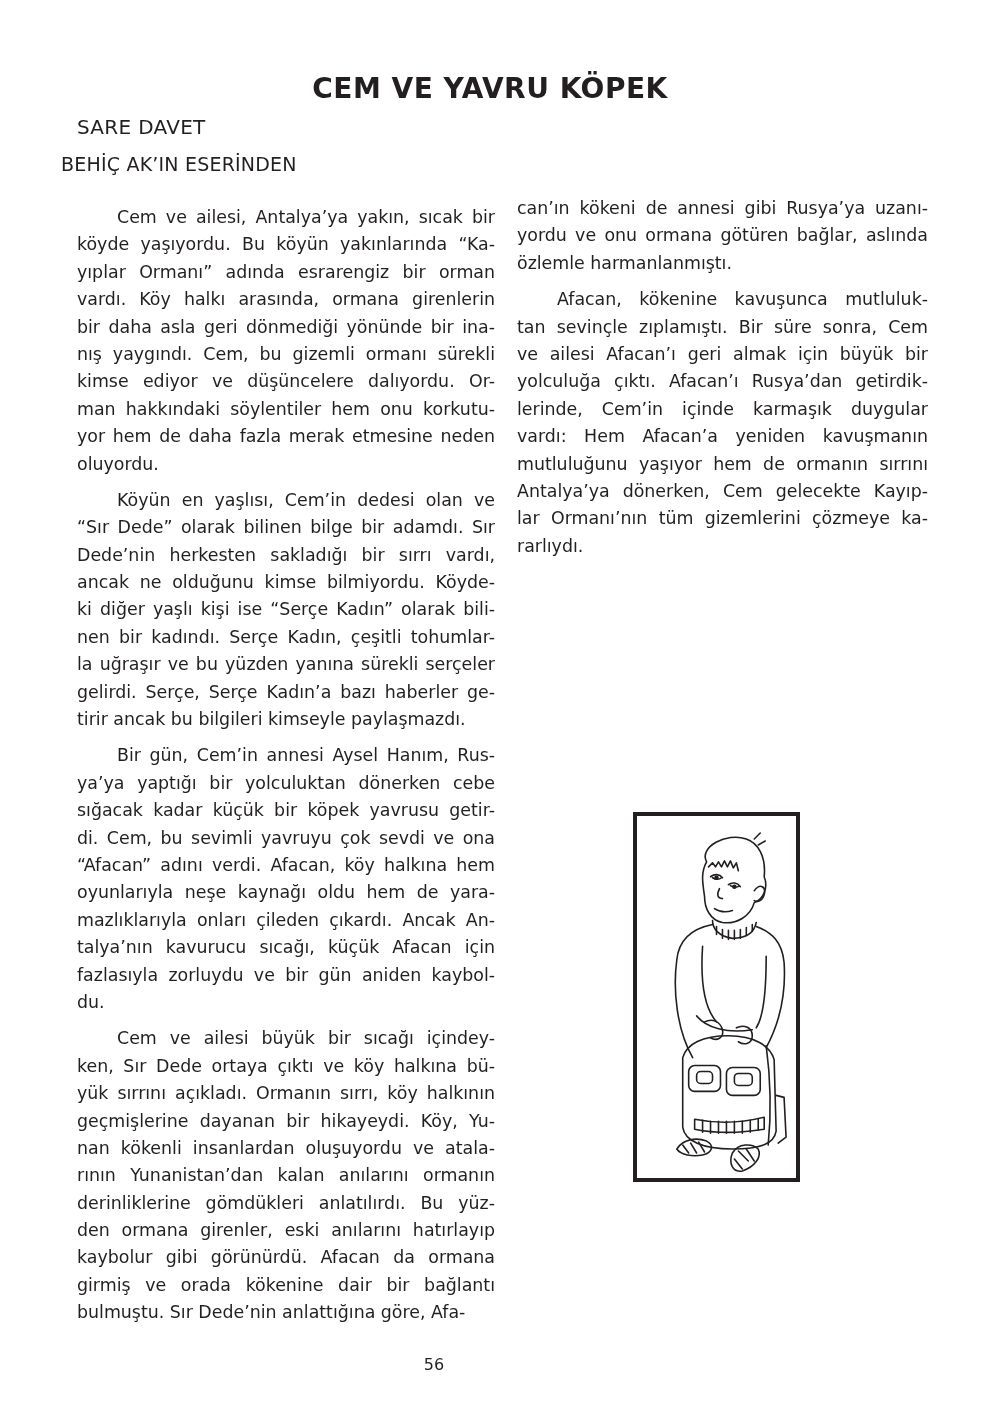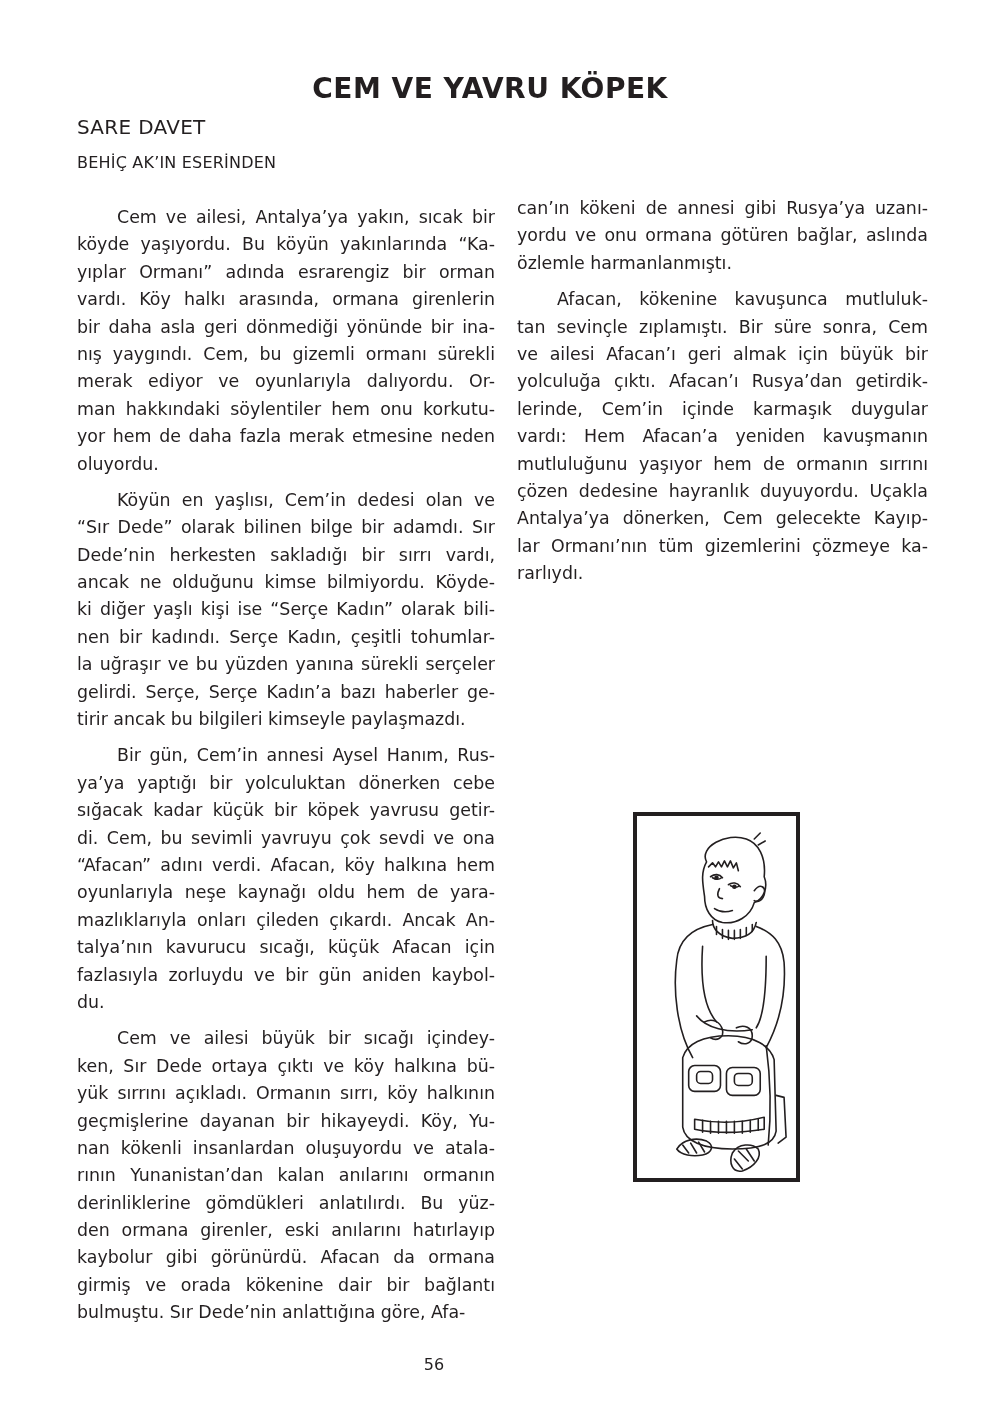--- a/index.html
+++ b/index.html
@@ -10,21 +10,21 @@
   }
   .title {
     position: absolute; left: 0; width: 980px; top: 72px;
     text-align: center; font-weight: bold; font-size: 28px; letter-spacing: 0.5px;
     margin: 0;
   }
   .author {
     position: absolute; left: 77px; top: 115px; font-size: 20px; letter-spacing: 0.3px;
   }
   .source {
-    position: absolute; left: 77px; top: 153px; font-size: 16px; letter-spacing: 0.2px;
+    position: absolute; left: 61px; top: 153px; font-size: 19px; letter-spacing: 0.2px;
   }
   .column { position: absolute; font-size: 17.4px; line-height: 27.4px; }
   .col-left { left: 77px; top: 204px; width: 418px; }
   .col-right { left: 517px; top: 195px; width: 411px; }
   .para { margin: 0 0 9px 0; }
   .line {
     display: block; white-space: nowrap; height: 27.4px;
     text-align: justify; text-align-last: justify;
   }
   .line.last { text-align-last: left; }
@@ -46,21 +46,21 @@
 <div class="source">BEHİÇ AK’IN ESERİNDEN</div>
 
 <div class="column col-left" id="col-left">
     <p class="para">
       <span class="line indent">Cem ve ailesi, Antalya’ya yakın, sıcak bir</span>
       <span class="line">köyde yaşıyordu. Bu köyün yakınlarında “Ka-</span>
       <span class="line">yıplar Ormanı” adında esrarengiz bir orman</span>
       <span class="line">vardı. Köy halkı arasında, ormana girenlerin</span>
       <span class="line">bir daha asla geri dönmediği yönünde bir ina-</span>
       <span class="line">nış yaygındı. Cem, bu gizemli ormanı sürekli</span>
-      <span class="line">merak ediyor ve oyunlarıyla dalıyordu. Or-</span>
+      <span class="line">kimse ediyor ve düşüncelere dalıyordu. Or-</span>
       <span class="line">man hakkındaki söylentiler hem onu korkutu-</span>
       <span class="line">yor hem de daha fazla merak etmesine neden</span>
       <span class="line last">oluyordu.</span>
     </p>
     <p class="para">
       <span class="line indent">Köyün en yaşlısı, Cem’in dedesi olan ve</span>
       <span class="line">“Sır Dede” olarak bilinen bilge bir adamdı. Sır</span>
       <span class="line">Dede’nin herkesten sakladığı bir sırrı vardı,</span>
       <span class="line">ancak ne olduğunu kimse bilmiyordu. Köyde-</span>
       <span class="line">ki diğer yaşlı kişi ise “Serçe Kadın” olarak bili-</span>
@@ -102,21 +102,20 @@
       <span class="line last">özlemle harmanlanmıştı.</span>
     </p>
     <p class="para">
       <span class="line indent">Afacan, kökenine kavuşunca mutluluk-</span>
       <span class="line">tan sevinçle zıplamıştı. Bir süre sonra, Cem</span>
       <span class="line">ve ailesi Afacan’ı geri almak için büyük bir</span>
       <span class="line">yolculuğa çıktı. Afacan’ı Rusya’dan getirdik-</span>
       <span class="line">lerinde, Cem’in içinde karmaşık duygular</span>
       <span class="line">vardı: Hem Afacan’a yeniden kavuşmanın</span>
       <span class="line">mutluluğunu yaşıyor hem de ormanın sırrını</span>
-      <span class="line">çözen dedesine hayranlık duyuyordu. Uçakla</span>
       <span class="line">Antalya’ya dönerken, Cem gelecekte Kayıp-</span>
       <span class="line">lar Ormanı’nın tüm gizemlerini çözmeye ka-</span>
       <span class="line last">rarlıydı.</span>
     </p>
   </div>
 
 <div class="illustration">
   <svg viewBox="0 0 160 362" fill="none" stroke="#231f20" stroke-width="1.6" stroke-linecap="round" stroke-linejoin="round">
 
     <path d="M70 45 C 62 30, 90 15, 110 22 C 122 26, 130 40, 128 60 C 132 70, 128 82, 118 86 C 114 100, 100 108, 86 106 C 74 104, 68 92, 68 80 C 66 66, 64 56, 70 45 Z"></path>

